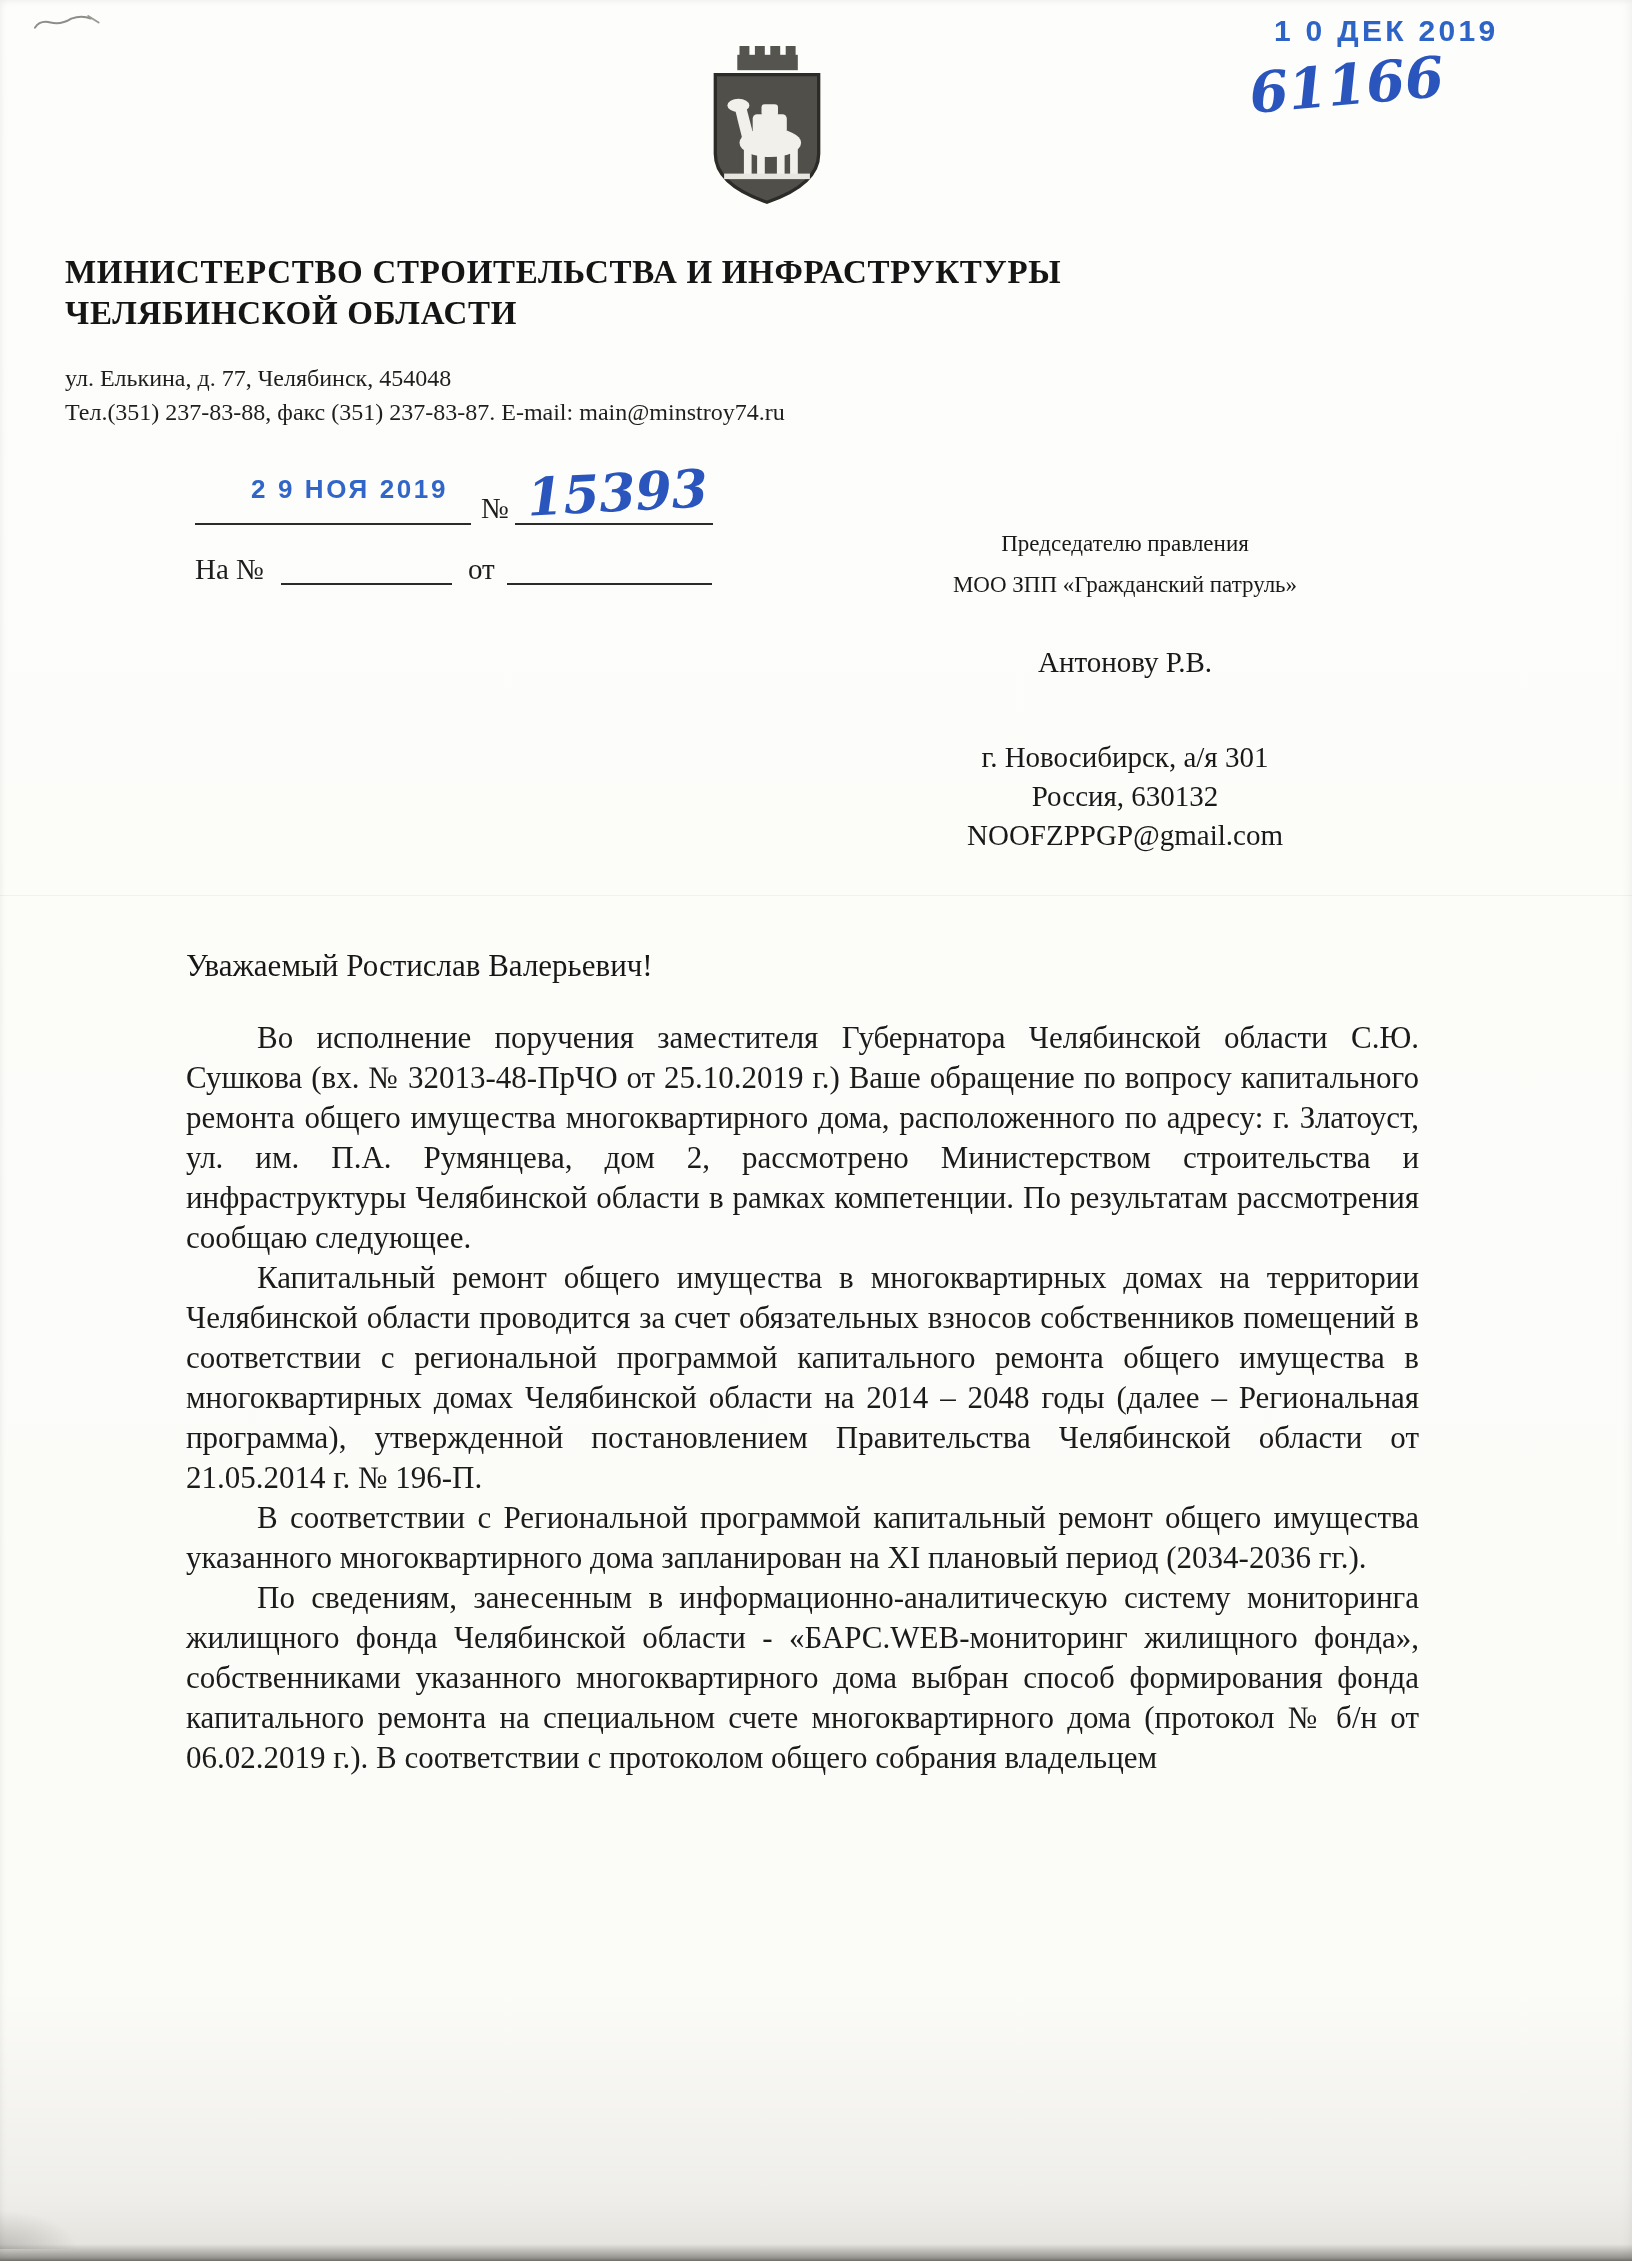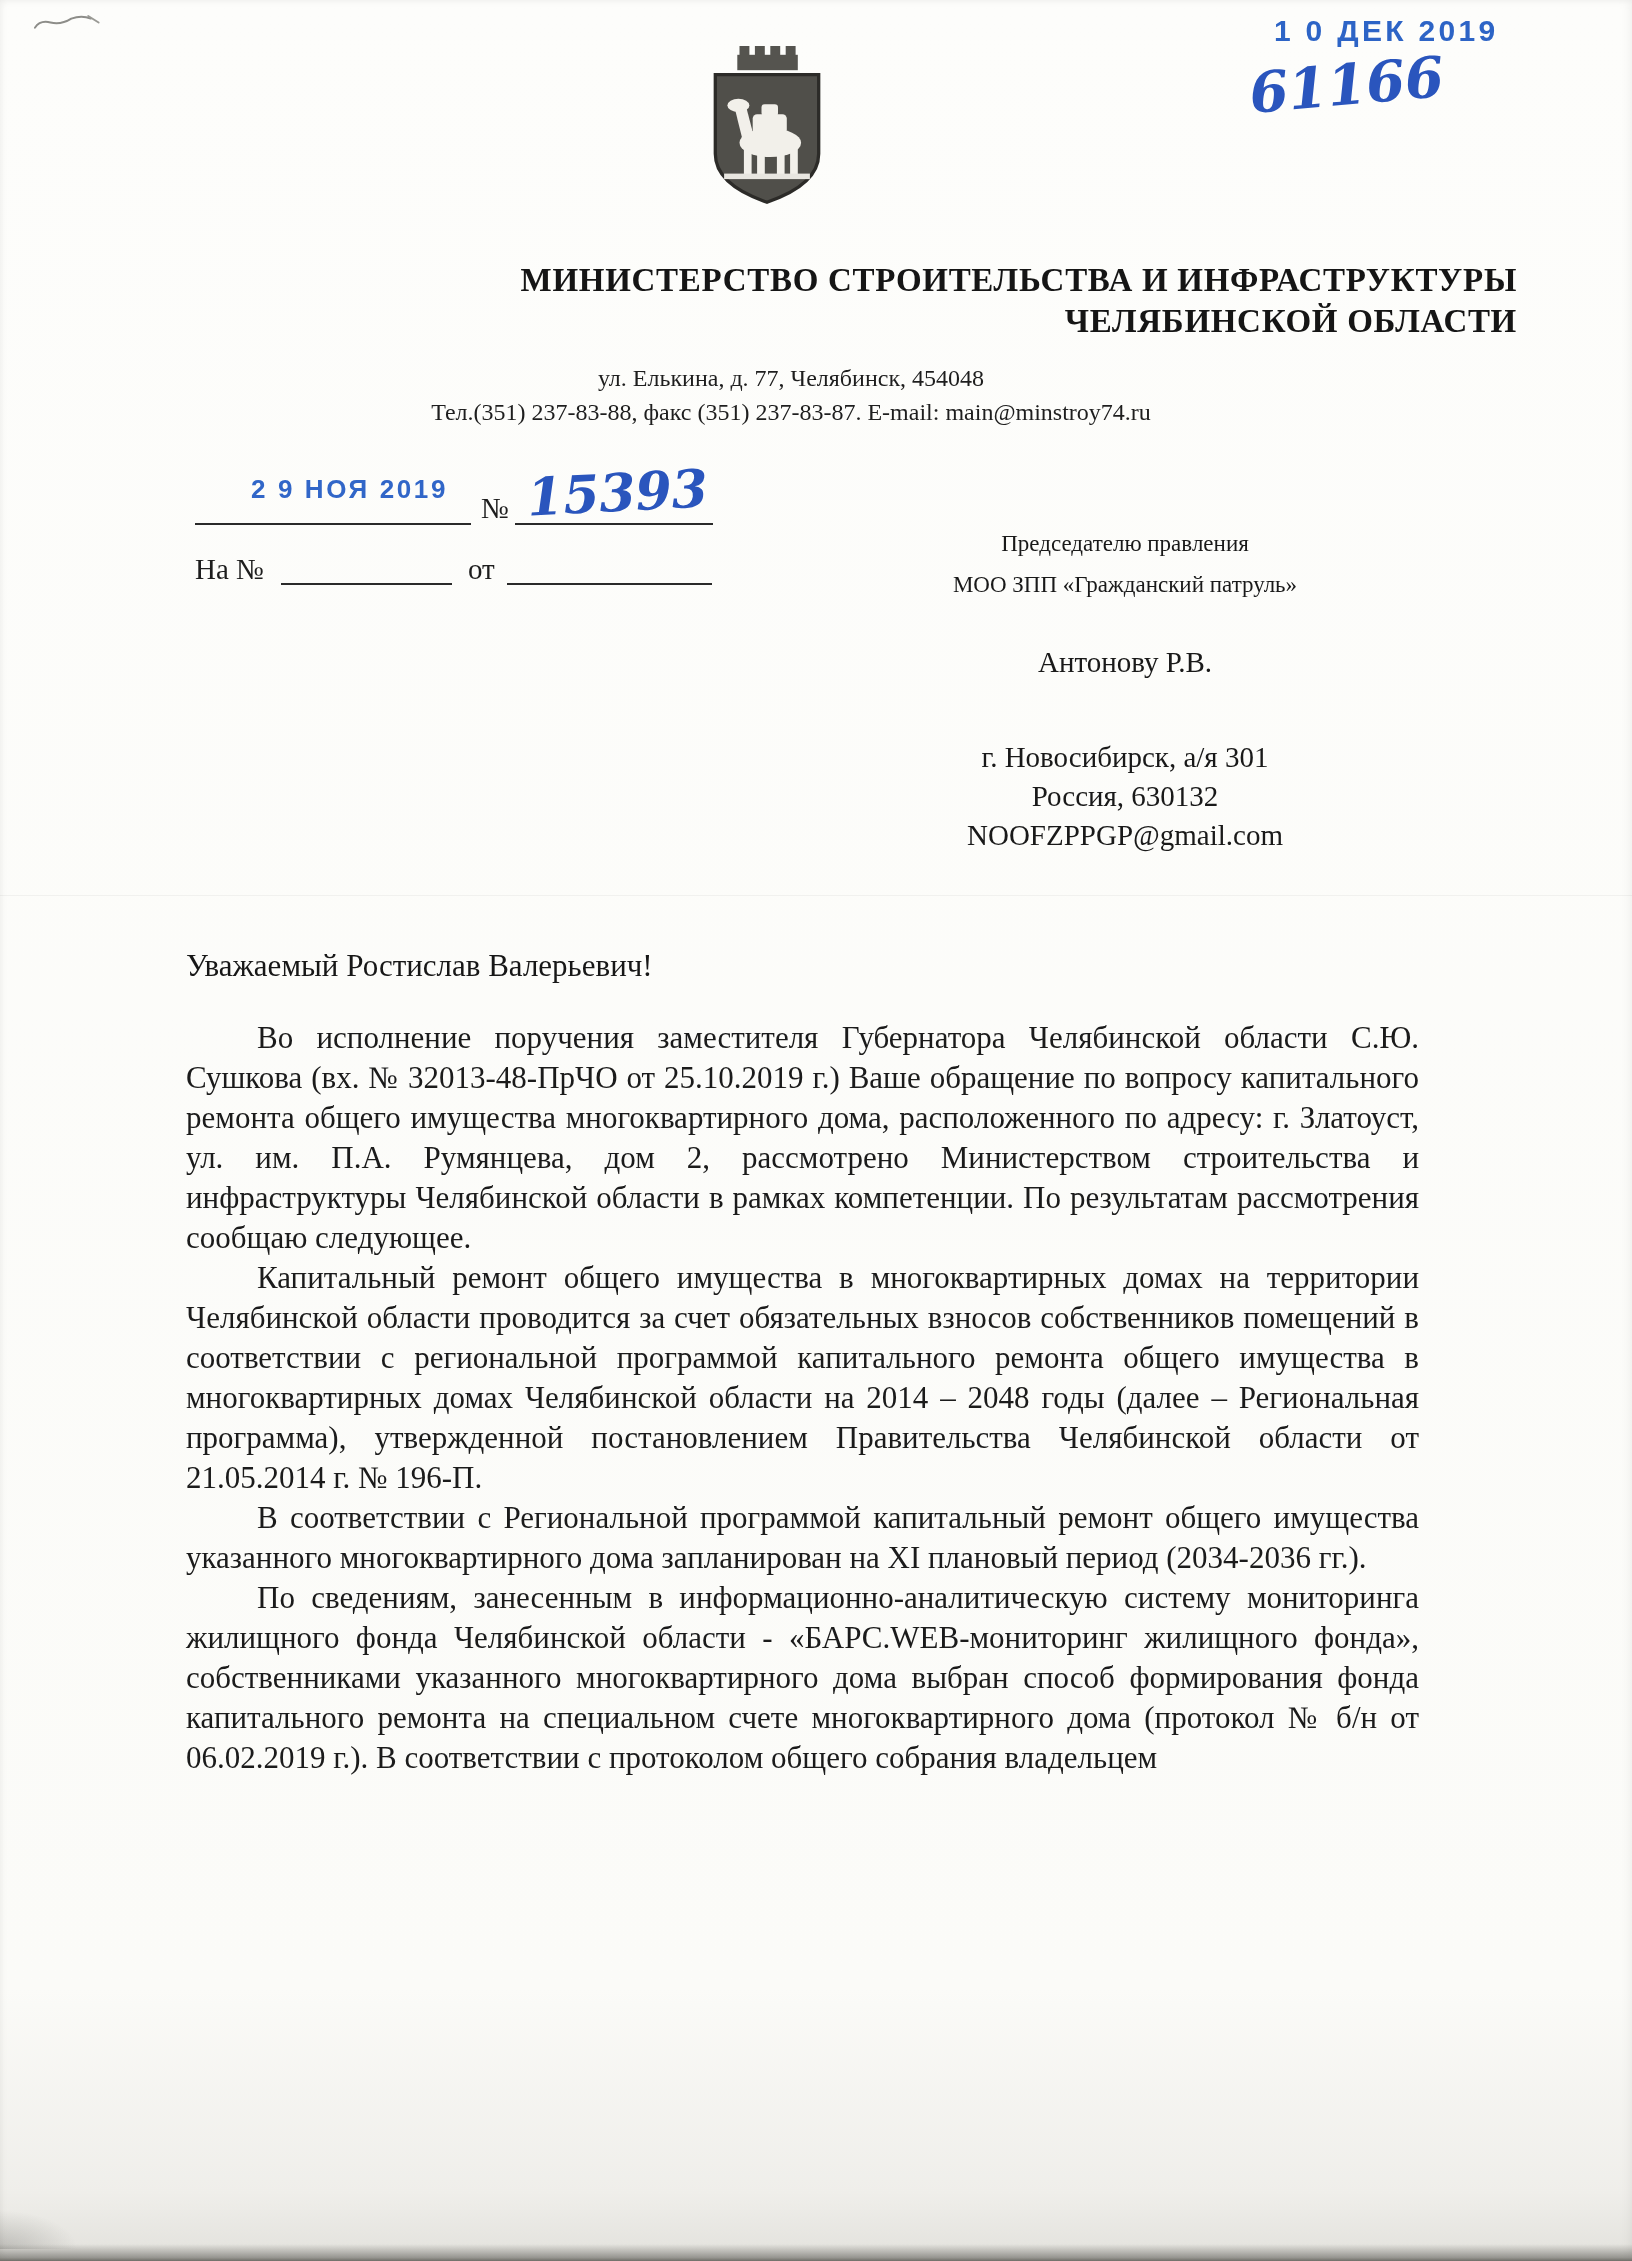--- a/index.html
+++ b/index.html
@@ -36,26 +36,26 @@
     left:527px; top:462px;
     font-family:"DejaVu Serif", serif; font-style:italic; font-weight:bold;
     font-size:52px; color:#2a55bd; transform:rotate(-3deg);
   }
 
   
   .emblem { left:690px; top:46px; width:154px; height:165px; }
 
   
   .org-title {
-    left:65px; top:260px; width:1452px; text-align:right;
+    left:65px; top:252px; width:1452px; text-align:left;
     font-size:33px; font-weight:bold; line-height:41px; letter-spacing:0.7px;
     color:#151515;
   }
   .org-contacts {
-    left:65px; top:361px; width:1452px; text-align:center;
+    left:65px; top:361px; width:1452px; text-align:left;
     font-size:24px; line-height:34px; color:#1e1e1e;
   }
 
   
   .ref-label { font-size:29px; color:#1d1d1d; }
   .uline { border-bottom:2px solid #2a2a2a; height:2px; }
   .l1 { left:195px; top:523px; width:276px; }
   .l2 { left:515px; top:523px; width:198px; }
   .l3 { left:281px; top:583px; width:171px; }
   .l4 { left:507px; top:583px; width:205px; }

